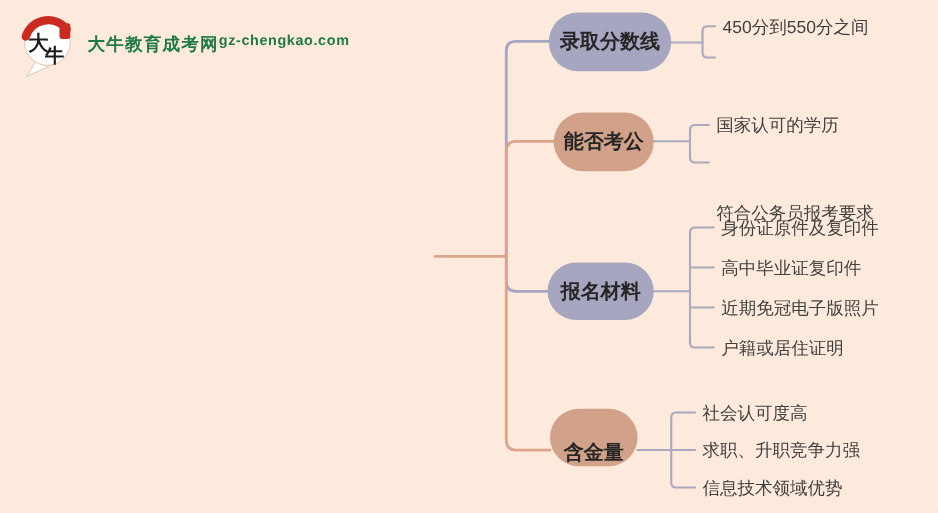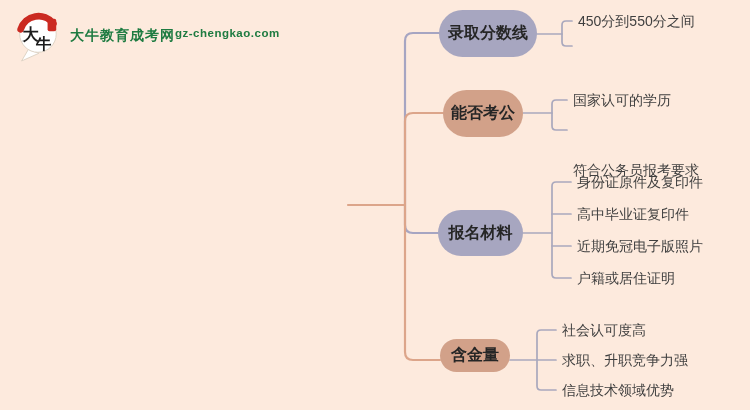--- a/index.html
+++ b/index.html
@@ -148,20 +148,20 @@
   <div class="leaf" style="left:573px; top:120px;margin-top:40px;">符合公务员报考要求</div>
 
   <div class="node branch-node branch-lavender" style="left:438px; top:210px; width:85px; height:46px;">
     <span>报名材料</span>
   </div>
   <div class="leaf" style="left:577px; top:172px;">身份证原件及复印件</div>
   <div class="leaf" style="left:577px; top:204px;">高中毕业证复印件</div>
   <div class="leaf" style="left:577px; top:236px;">近期免冠电子版照片</div>
   <div class="leaf" style="left:577px; top:268px;">户籍或居住证明</div>
 
-  <div class="node branch-node branch-salmon" style="left:440px; top:339px; width:70px; height:33px;">
+  <div class="node branch-node branch-salmon" style="left:440px; top:327px; width:70px; height:46px;align-items:flex-end;">
     <span>含金量</span>
   </div>
   <div class="leaf" style="left:562px; top:320px;">社会认可度高</div>
   <div class="leaf" style="left:562px; top:350px;">求职、升职竞争力强</div>
   <div class="leaf" style="left:562px; top:380px;">信息技术领域优势</div>
 
 </div>
 
 </body></html>

